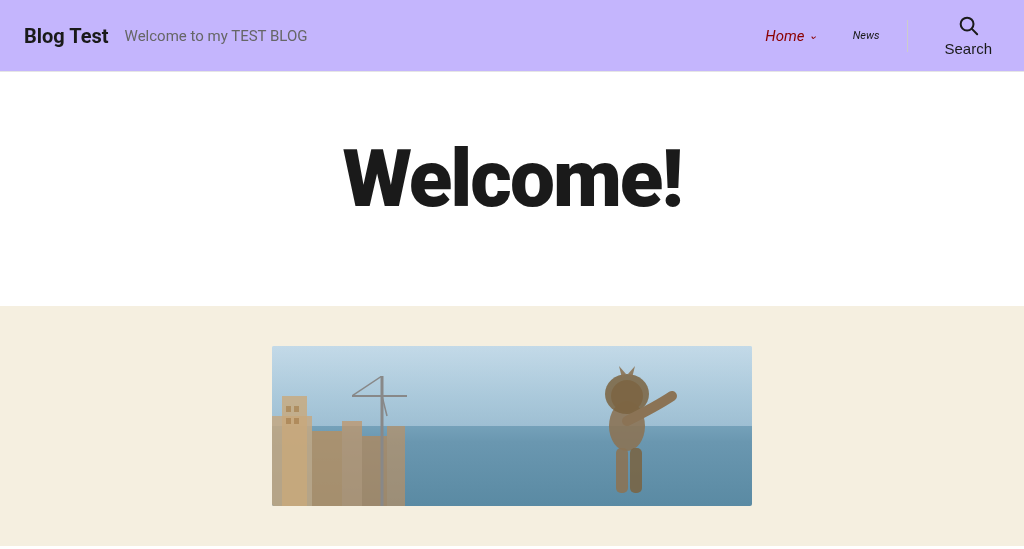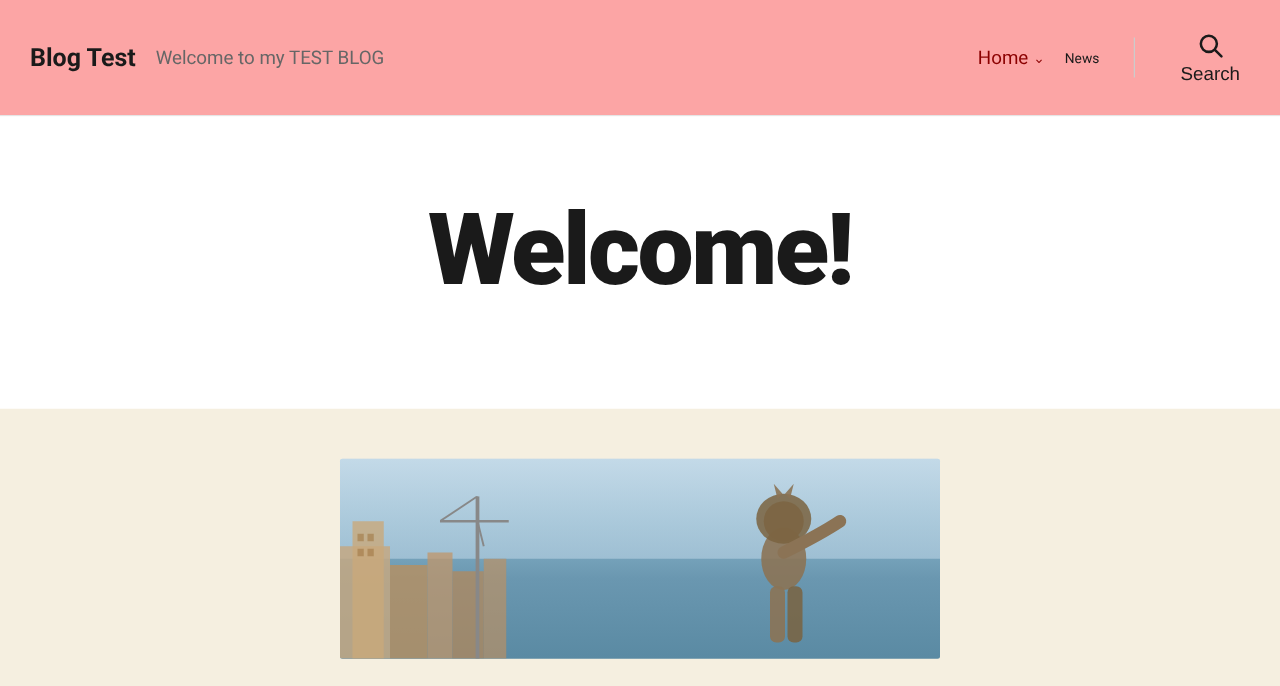--- a/index.html
+++ b/index.html
@@ -14,23 +14,23 @@
       width: 1024px;
       min-height: 549px;
       overflow-x: hidden;
     }
 
     
     .header {
       display: flex;
       justify-content: space-between;
       padding: 0 24px;
-      height: 93px;
+      height: 72px;
       border-bottom: 1px solid #e5e5e5;
-      background: #fca5a5;
+      background: #c4b5fd;
     }
 
     .header-left {
       display: flex;
       align-items: center;
       gap: 16px;
     }
 
     .site-title {
       font-size: 20px;
@@ -47,21 +47,22 @@
 
     .header-right {
       display: flex;
       align-items: center;
       gap: 28px;
     }
 
     .nav {
       display: flex;
       align-items: center;
-      gap: 16px;
+      gap: 35px;
+      font-style: italic;
     }
 
     .nav-item {
       font-size: 11px;
       color: #1a1a1a;
       text-decoration: none;
       cursor: pointer;
     }
 
     .nav-item-home {

